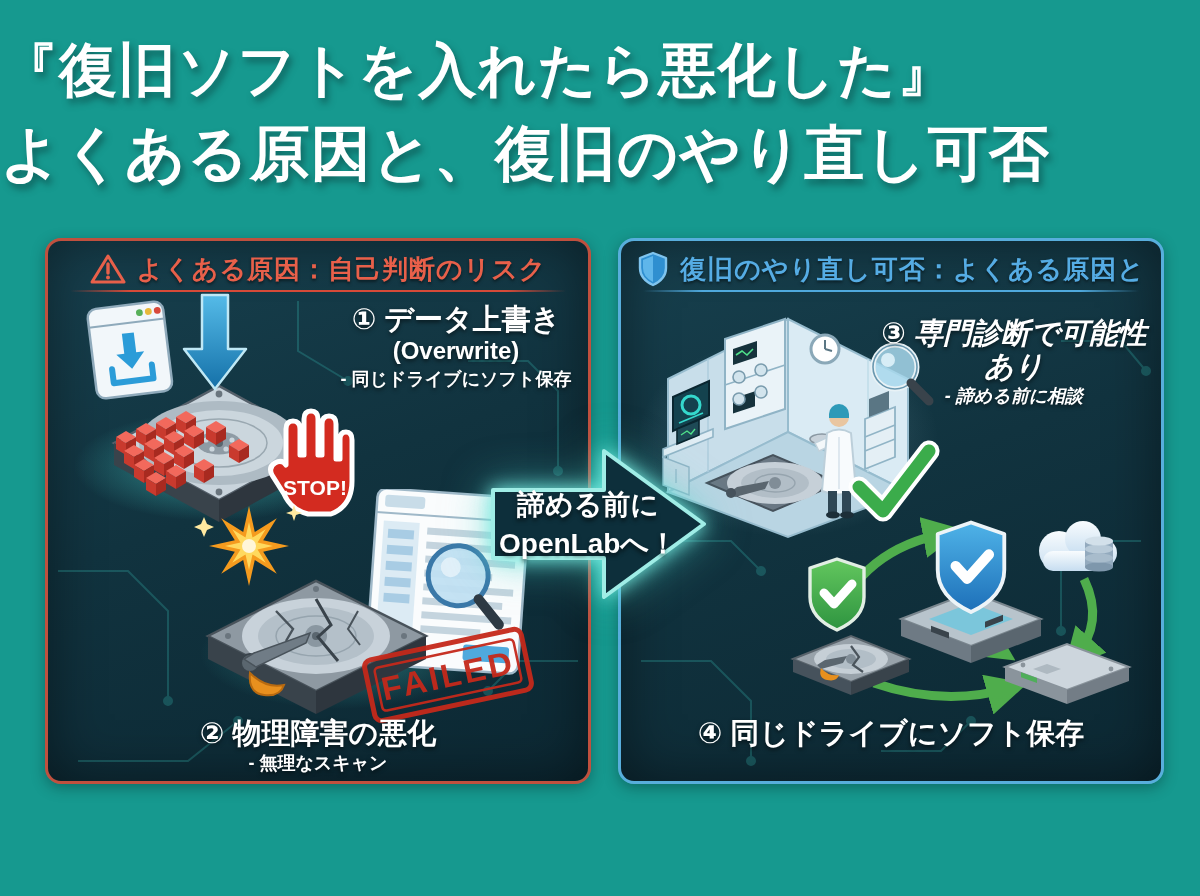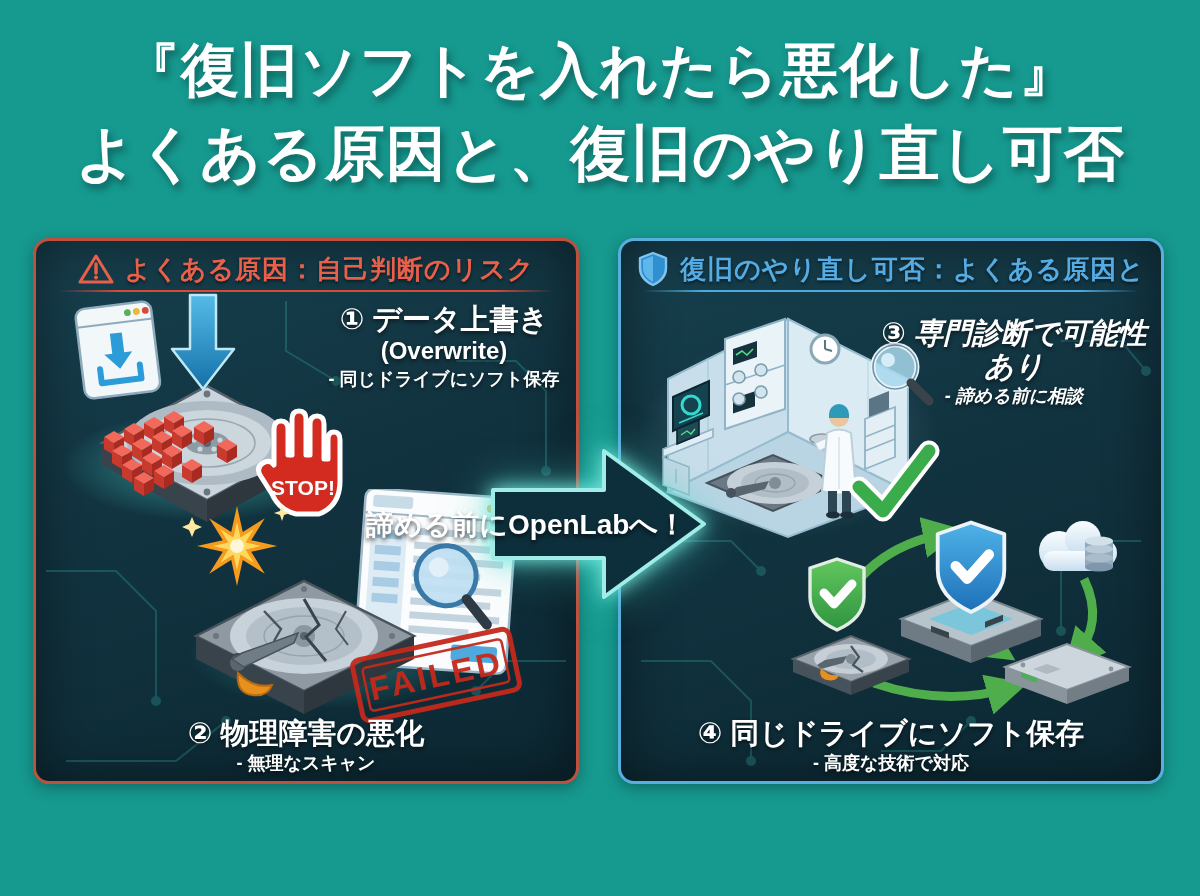--- a/index.html
+++ b/index.html
@@ -5,36 +5,36 @@
   html,body{margin:0;padding:0;}
   body{
     width:1200px;height:896px;overflow:hidden;position:relative;
     background:#16998F;
     font-family:"Liberation Sans","DejaVu Sans",sans-serif;
   }
   .stage{position:absolute;inset:0;}
 
   
   .title{
-    position:absolute;top:28px;left:0;width:1200px;text-align:center;
+    position:absolute;top:28px;left:0;width:1200px;
     color:#FFFFFF;font-weight:800;line-height:84px;
     text-shadow:3px 5px 7px rgba(8,45,45,.5);
     letter-spacing:1px;
   }
   .title .t1{font-size:58px;}
   .title .t2{font-size:60px;}
 
   
   .panel{
     position:absolute;top:238px;width:540px;height:540px;border-radius:16px;
     background:linear-gradient(160deg,#17404E 0%,#11333F 45%,#0C2833 100%);
     box-shadow:inset 0 0 55px rgba(0,0,0,.45), 0 4px 14px rgba(0,30,30,.35);
     overflow:hidden;
   }
-  .panel.left {left:33px;border:3px solid #C0503E;}
+  .panel.left {left:45px;border:3px solid #C0503E;}
   .panel.right{left:618px;border:3px solid #58AEDC;}
 
   .panel-header{
     position:absolute;top:8px;left:0;width:100%;height:40px;
     display:flex;align-items:center;justify-content:center;gap:11px;
     font-size:26px;font-weight:800;letter-spacing:1px;
   }
   .panel.left  .panel-header{color:#E8604A;text-shadow:0 2px 3px rgba(0,0,0,.5);}
   .panel.right .panel-header{color:#55ACE4;text-shadow:0 2px 3px rgba(0,0,0,.5);}
   .divider{position:absolute;top:49px;left:22px;right:22px;height:2px;border-radius:2px;}
@@ -57,21 +57,21 @@
   .illo{position:absolute;}
   #illo1{left:6px;  top:50px; width:305px;height:240px;}
   #illo2{left:142px;top:248px;width:378px;height:238px;}
   #illo3{left:12px; top:46px; width:315px;height:252px;}
   #illo4{left:158px;top:250px;width:372px;height:232px;}
 
   
   .big-arrow{position:absolute;left:490px;top:438px;width:220px;height:172px;}
   .big-arrow svg{position:absolute;inset:0;filter:drop-shadow(0 0 9px rgba(120,236,226,.95)) drop-shadow(0 0 20px rgba(80,210,200,.55));}
   .arrow-text{
-    position:absolute;inset:0;display:flex;flex-direction:row;align-items:center;justify-content:flex-end;
+    position:absolute;inset:0;display:flex;flex-direction:column;align-items:center;justify-content:center;
     padding-right:24px;box-sizing:border-box;
     color:#FFF;font-weight:800;font-size:28px;line-height:39px;
     text-shadow:0 3px 4px rgba(0,0,0,.6);white-space:nowrap;
   }
 </style>
 </head>
 <body>
 
 <div class="stage">
 
@@ -470,21 +470,20 @@
         <polygon points="62,0 62,14 0,37 0,23" fill="#737D86"></polygon>
         <polygon points="-34,2 -20,-3 -6,2 -20,7" fill="#AEB9C1"></polygon>
         <rect x="-46" y="22" width="16" height="5" fill="#4FAE5A" transform="skewY(20)"></rect>
         <circle cx="44" cy="2" r="2.4" fill="#8A949C"></circle>
           <circle cx="-44" cy="-2" r="2.4" fill="#8A949C"></circle>
       </g>
     </svg>
 
     <div class="tblock" id="txt-item4">
       <div class="tb-title">④ 同じドライブにソフト保存</div>
-      <div class="tb-note">- 高度な技術で対応</div>
     </div>
   </section>
 
   <div class="big-arrow">
     <svg viewBox="0 0 220 172">
       <polygon points="3,52 114,52 114,13 214,86 114,159 114,120 3,120" fill="#0D2F3B" stroke="#9FEDE6" stroke-width="4" stroke-linejoin="round"></polygon>
     </svg>
     <div class="arrow-text">
       <div>諦める前に</div>
       <div>OpenLabへ！</div>

